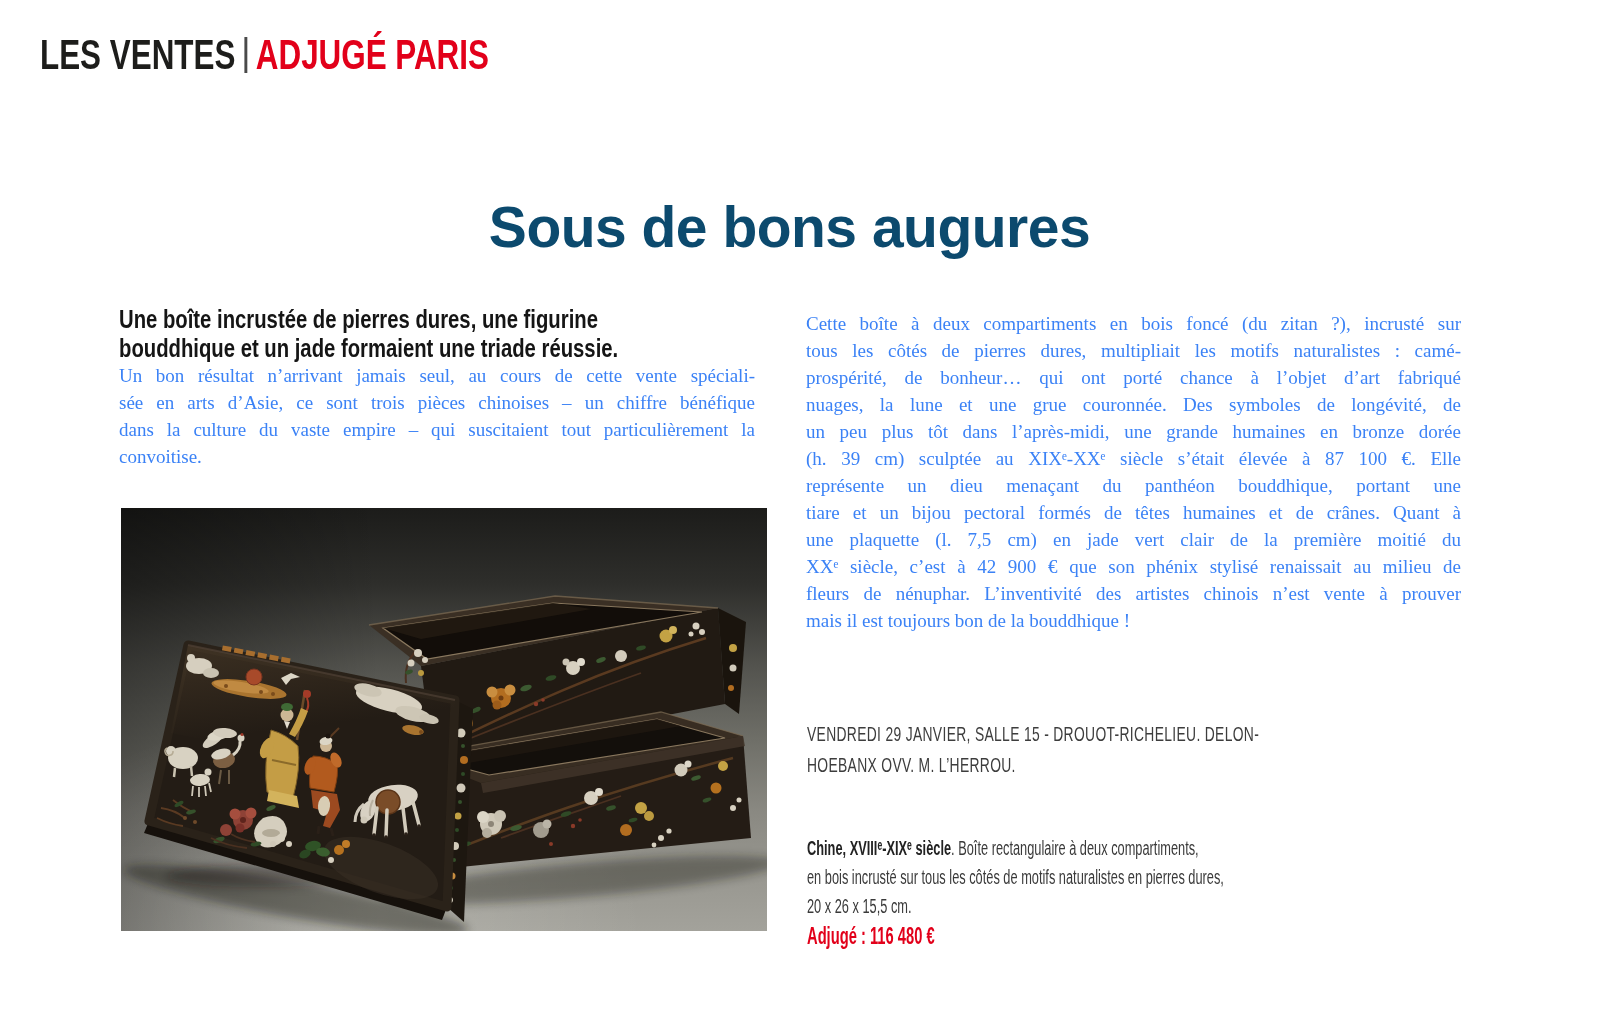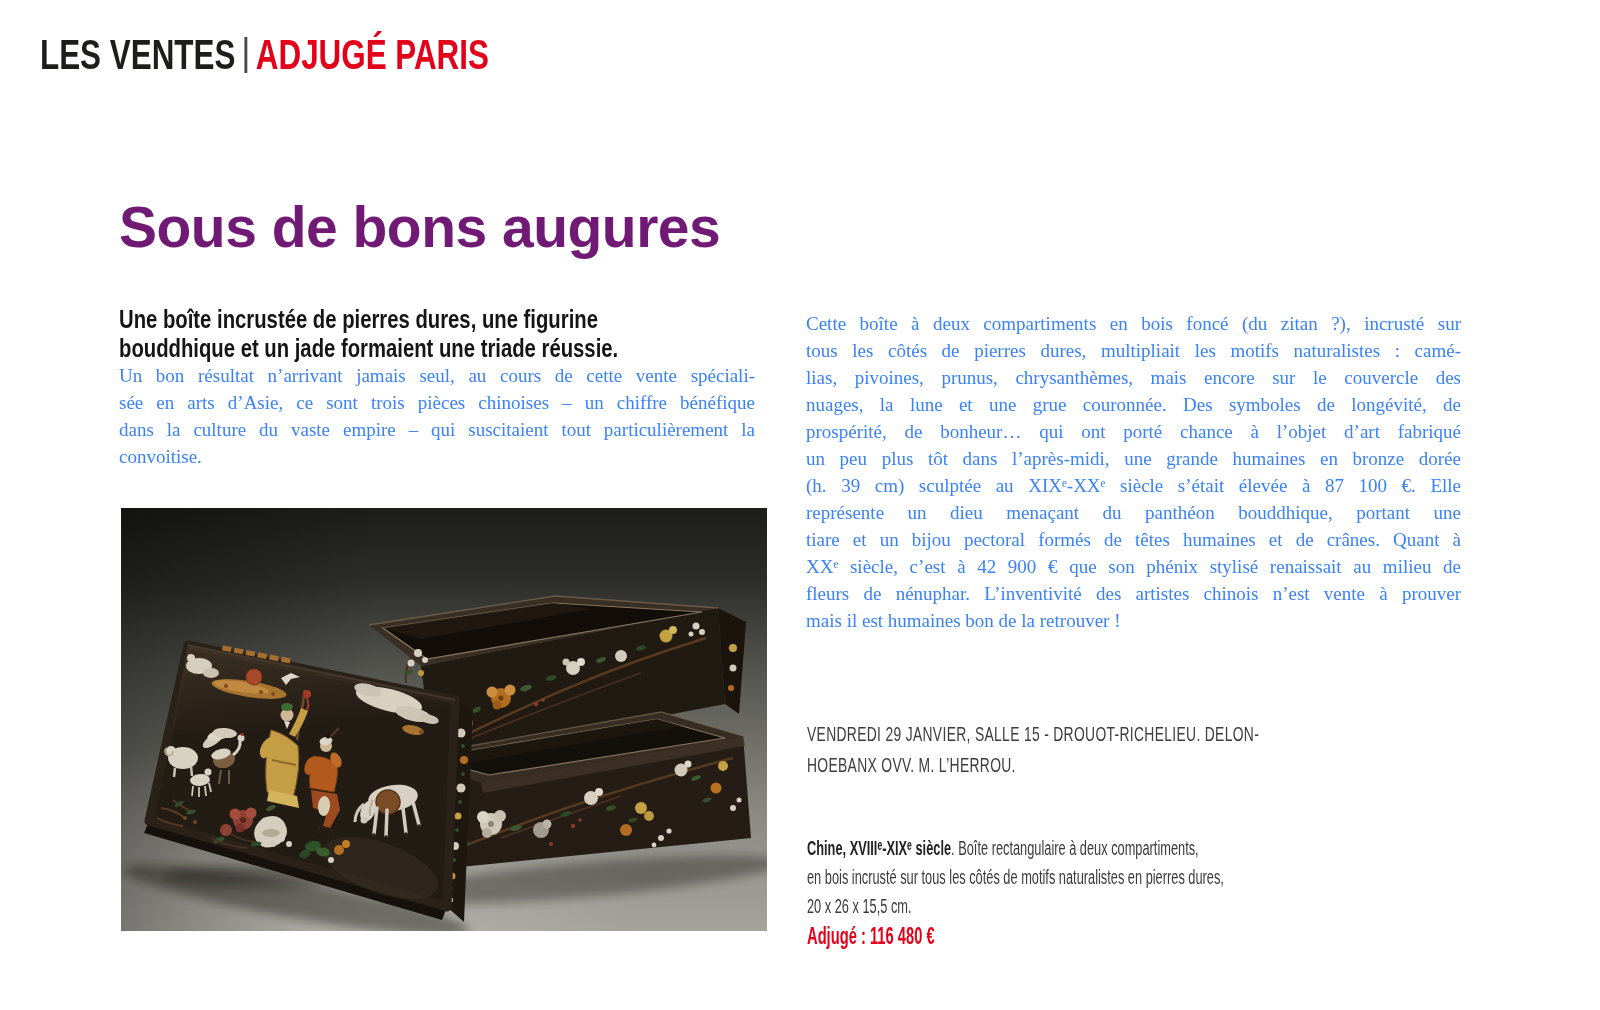--- a/index.html
+++ b/index.html
@@ -7,22 +7,22 @@
         font-family:"Liberation Sans","DejaVu Sans",sans-serif;}
 
   
   .masthead{position:absolute;left:40px;top:30px;display:flex;align-items:center;gap:12px;
             font-weight:700;font-size:43px;white-space:nowrap;color:#1d1d1b;
             transform:scaleX(.73);transform-origin:0 50%;}
   .mh-divider{width:4px;height:36px;background:#4a4a4a;flex:0 0 auto;}
   .mh-red{color:#e2001a;}
 
   
-  .title{position:absolute;left:119px;top:197px;width:1341px;margin:0;text-align:left;
-         font-size:57px;font-weight:700;letter-spacing:-.5px;color:#701a75;line-height:60px;}
+  .title{position:absolute;left:119px;top:197px;width:1341px;margin:0;text-align:center;
+         font-size:57px;font-weight:700;letter-spacing:-.5px;color:#0c4a6e;line-height:60px;}
 
   
   .standfirst{position:absolute;left:119px;top:305px;width:900px;font-weight:700;font-size:26px;
               line-height:28.5px;color:#151515;transform:scaleX(.78);transform-origin:0 0;}
   .sf-line{white-space:nowrap;}
 
   
   .body-serif{font-family:"Liberation Serif","DejaVu Serif","DejaVu Sans",serif;
               font-size:19px;line-height:27px;color:#3b82f6;}
   .body-left{position:absolute;left:119px;top:362px;width:636px;}
@@ -346,30 +346,30 @@
             <circle cx="168" cy="336" r="3" fill="#d7d0c0"></circle>
           <circle cx="152" cy="336" r="3" fill="#cfc8b8"></circle>
         </g>
       </g>
     </svg>
   </figure>
 
   <div class="body-right body-serif">
       <div class="jl">Cette boîte à deux compartiments en bois foncé (du zitan ?), incrusté sur</div>
       <div class="jl">tous les côtés de pierres dures, multipliait les motifs naturalistes : camé-</div>
-      <div class="jl">lias, pivoines, prunus, chrysanthèmes, mais encore sur le couvercle des</div>
+      <div class="jl">prospérité, de bonheur… qui ont porté chance à l’objet d’art fabriqué</div>
       <div class="jl">nuages, la lune et une grue couronnée. Des symboles de longévité, de</div>
-      <div class="jl">prospérité, de bonheur… qui ont porté chance à l’objet d’art fabriqué</div>
       <div class="jl">un peu plus tôt dans l’après-midi, une grande humaines en bronze dorée</div>
       <div class="jl">(h. 39 cm) sculptée au XIXᵉ-XXᵉ siècle s’était élevée à 87&nbsp;100&nbsp;€. Elle</div>
       <div class="jl">représente un dieu menaçant du panthéon bouddhique, portant une</div>
       <div class="jl">tiare et un bijou pectoral formés de têtes humaines et de crânes. Quant à</div>
+      <div class="jl">une plaquette (l. 7,5 cm) en jade vert clair de la première moitié du</div>
       <div class="jl">XXᵉ siècle, c’est à 42&nbsp;900&nbsp;€ que son phénix stylisé renaissait au milieu de</div>
       <div class="jl">fleurs de nénuphar. L’inventivité des artistes chinois n’est vente à prouver</div>
-      <div class="jl last">mais il est humaines bon de la retrouver !</div>
+      <div class="jl last">mais il est toujours bon de la bouddhique !</div>
     </div>
 
   <div class="sale-info">
       <div class="sale-line">VENDREDI 29 JANVIER, SALLE 15 - DROUOT-RICHELIEU. DELON-</div>
       <div class="sale-line">HOEBANX OVV. M. L’HERROU.</div>
     </div>
 
   <div class="caption">
     <div class="cap-line">
       <span class="cap-bold">Chine, XVIIIᵉ-XIXᵉ siècle</span><span>. Boîte rectangulaire à deux compartiments,</span>

